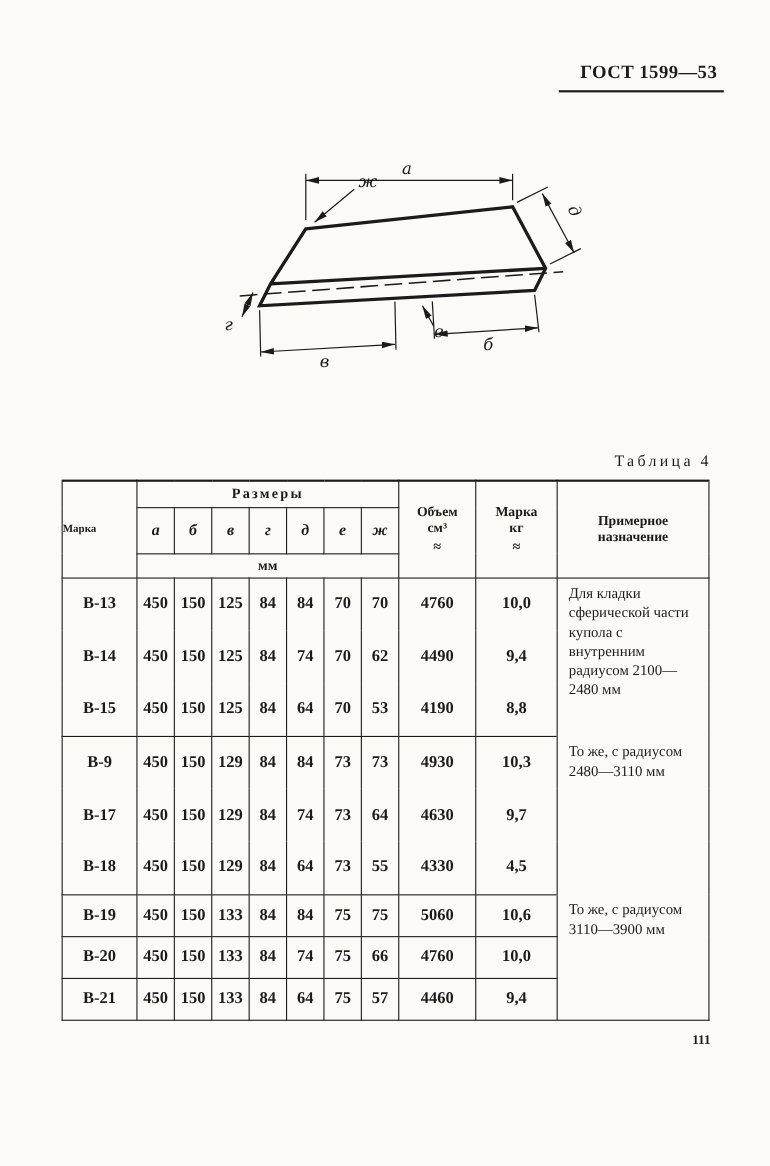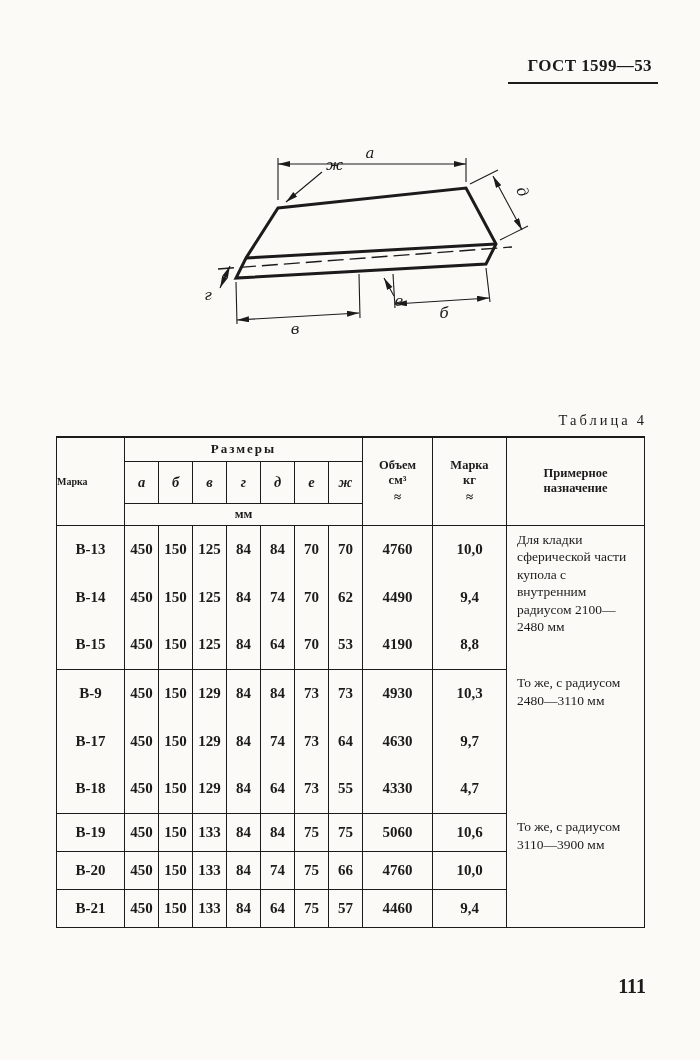--- a/index.html
+++ b/index.html
@@ -75,22 +75,22 @@
   tr.short td { height: 38px; }
   tr.group-end td { border-bottom: 1.2px solid #1b1b1b; }
   tr.short td { border-bottom: 1.2px solid #1b1b1b; }
   td.note {
     text-align: left; vertical-align: top;
     font-size: 13.5px; line-height: 1.3;
     padding: 5px 6px 0 10px;
   }
 
   .page-number {
-    position: absolute; top: 975px; right: 54px;
-    font-size: 20px; font-weight: bold;
+    position: absolute; top: 938px; right: 54px;
+    font-size: 12px; font-weight: bold;
   }
 
   
   .outline { fill: none; stroke: #1b1b1b; stroke-width: 3; stroke-linejoin: miter; }
   .axis { fill: none; stroke: #1b1b1b; stroke-width: 1.4; stroke-dasharray: 16 6; }
   .dim { fill: none; stroke: #1b1b1b; stroke-width: 1.1; }
   .dim-label { font-family: "DejaVu Serif", serif; font-style: italic; font-size: 15px; fill: #1b1b1b; }
 </style>
 </head>
 <body>
@@ -267,21 +267,21 @@
       <tr class="tall group-end">
         <td class="mark">В-18</td>
         <td class="num">450</td>
         <td class="num">150</td>
         <td class="num">129</td>
         <td class="num">84</td>
         <td class="num">64</td>
         <td class="num">73</td>
         <td class="num">55</td>
         <td class="num">4330</td>
-        <td class="num">4,7</td>
+        <td class="num">4,5</td>
       </tr>
 
       <tr class="short">
         <td class="mark">В-19</td>
         <td class="num">450</td>
         <td class="num">150</td>
         <td class="num">133</td>
         <td class="num">84</td>
         <td class="num">84</td>
         <td class="num">75</td>

